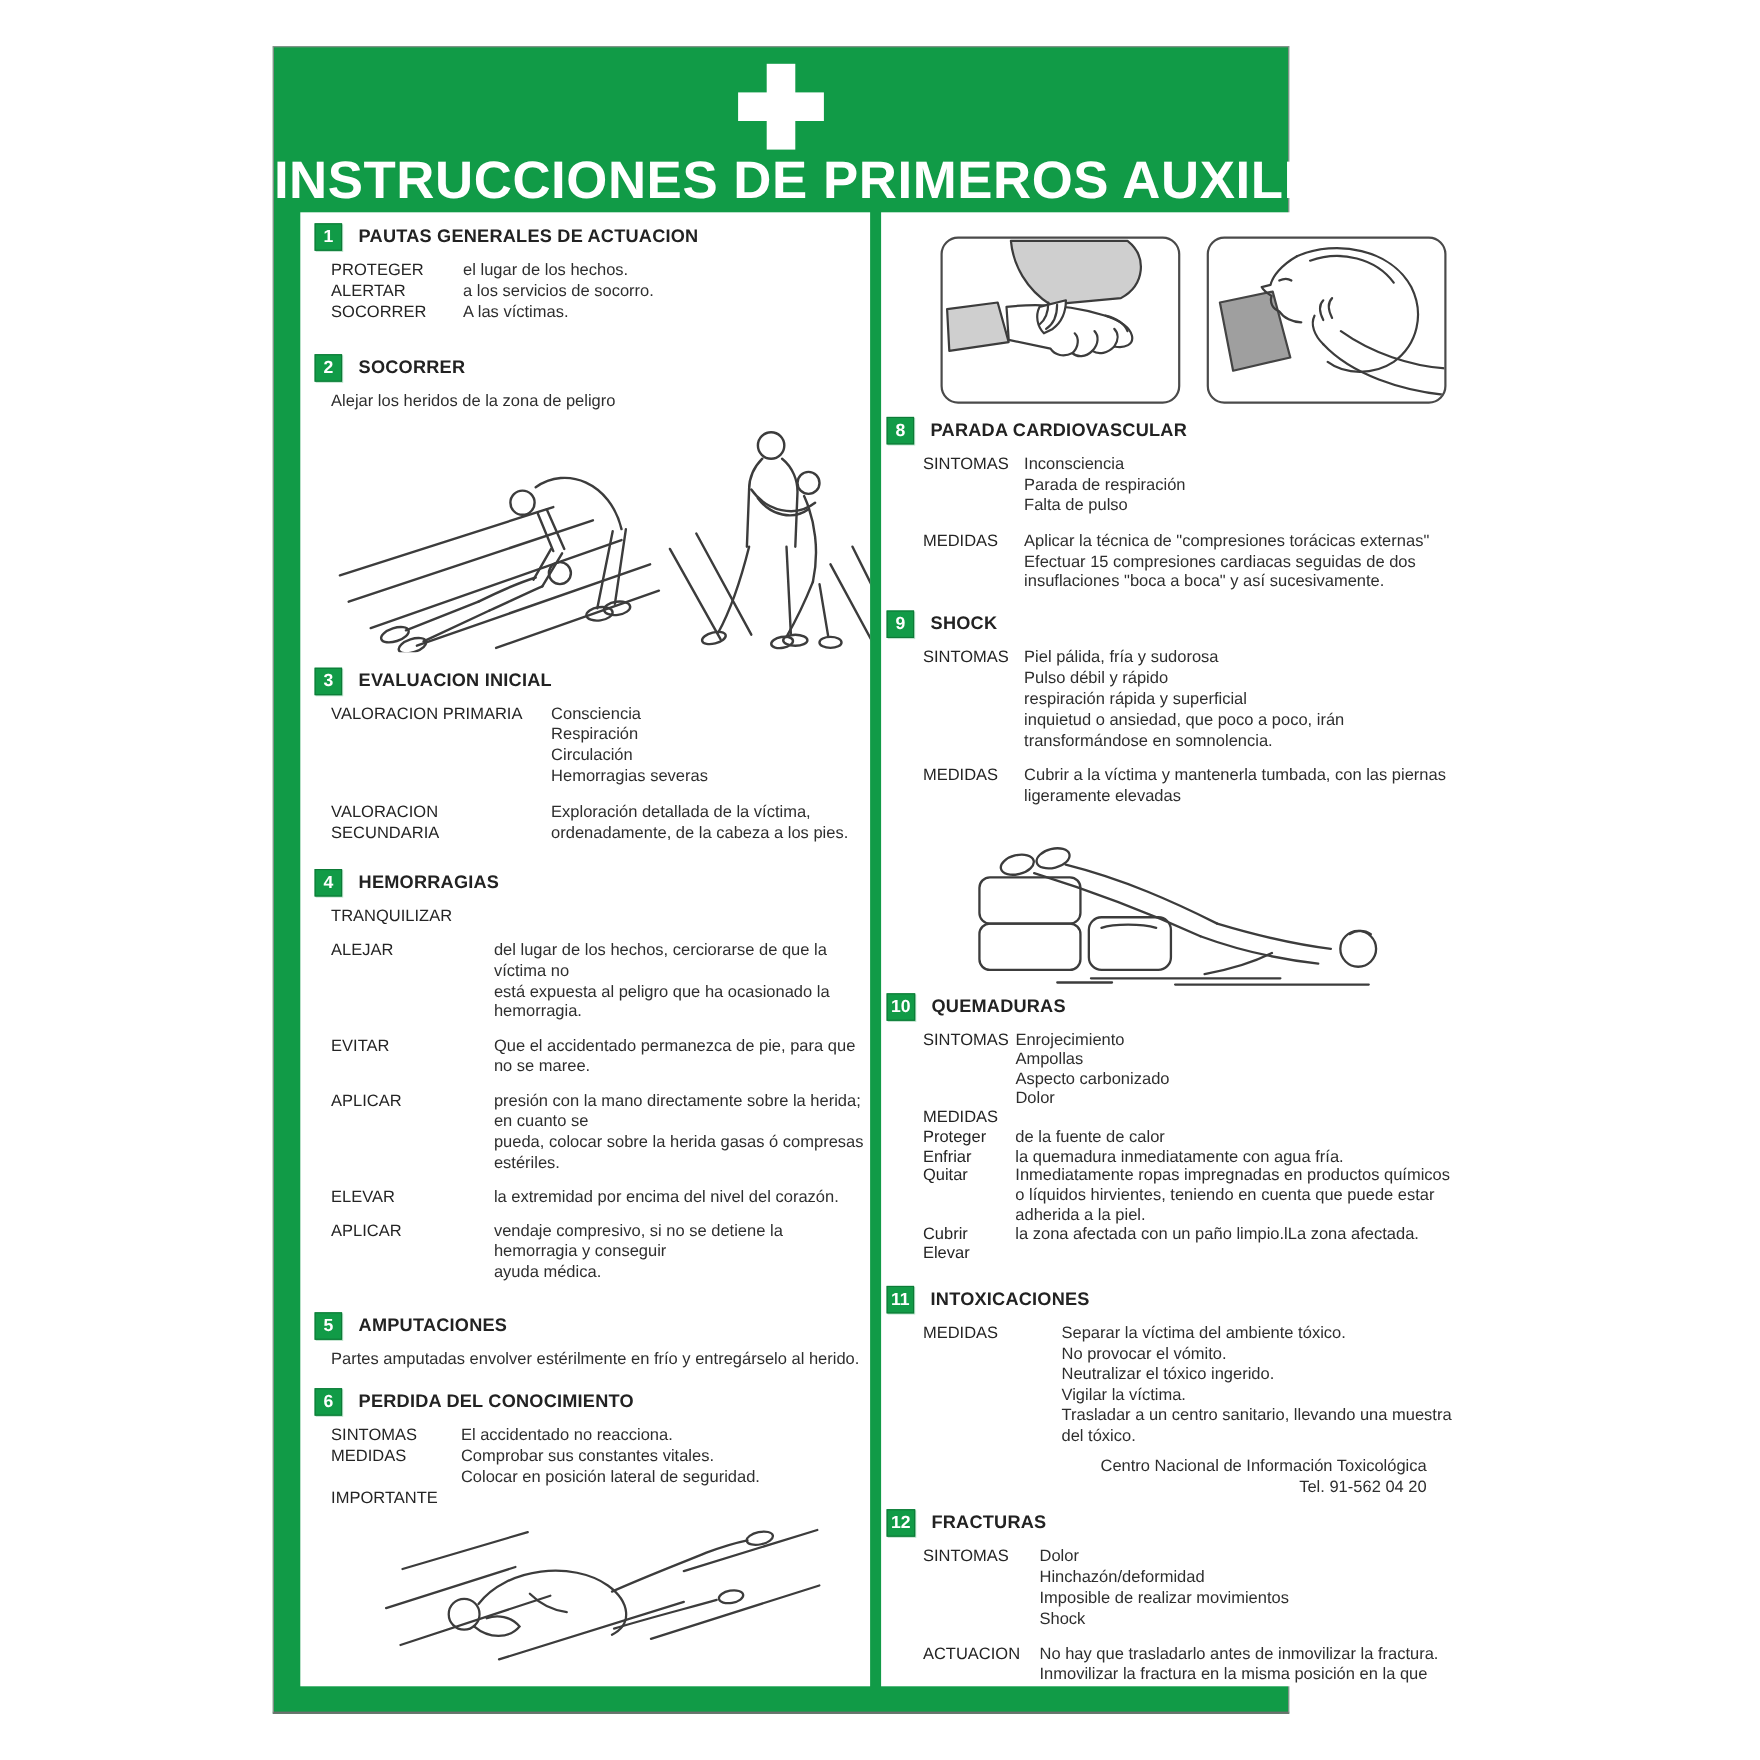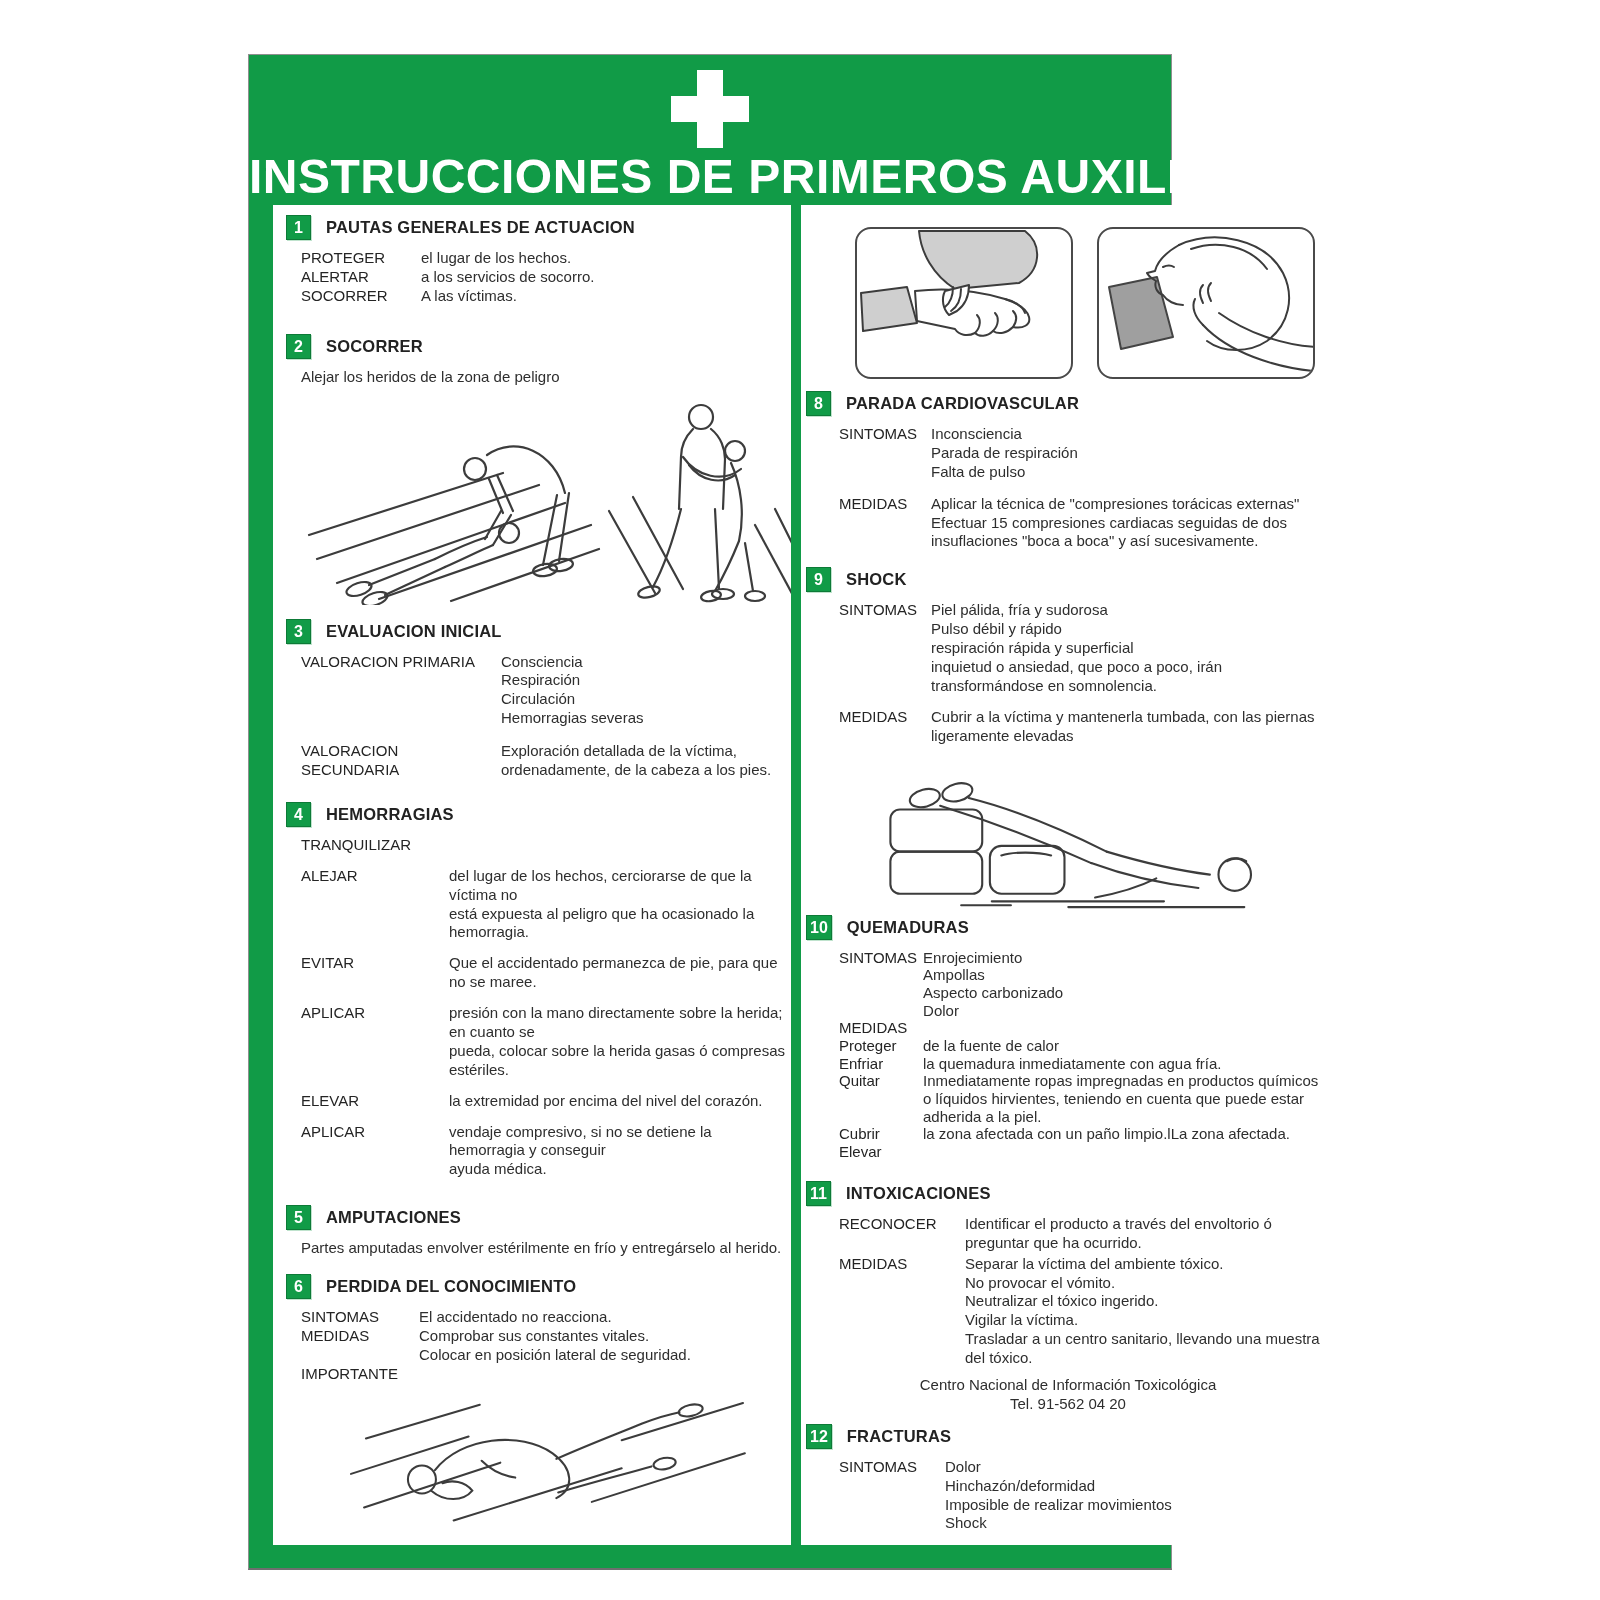--- a/index.html
+++ b/index.html
@@ -1,19 +1,19 @@
 <!DOCTYPE html>
 <html style="--green: #119b47;"><head>
 <meta charset="utf-8">
 <style>
   :root{ --green:#119b47; --ink:#2e2e2e; }
   *{margin:0;padding:0;box-sizing:border-box}
   html,body{background:#ffffff}
   body{width:1600px;height:1600px;position:relative;font-family:"Liberation Sans",sans-serif;color:var(--ink)}
-  .poster{position:absolute;left:248px;top:54px;width:924px;height:1516px;background:var(--green);
+  .poster{position:absolute;left:248px;top:42px;width:924px;height:1516px;background:var(--green);
           border:1px solid #8f8f8f;border-bottom:2px solid #6e6e6e}
   .header{position:relative;height:150px}
   .cross{position:absolute;left:50%;top:15px;transform:translateX(-50%);width:78px;height:78px}
   .cross .v{position:absolute;left:26px;top:0;width:26px;height:78px;background:#fff}
   .cross .h{position:absolute;left:0;top:26px;width:78px;height:26px;background:#fff}
   .title{position:absolute;left:0;right:0;top:94px;text-align:center;color:#fff;font-size:48px;
          font-weight:bold;letter-spacing:.5px;white-space:nowrap}
   .cols{position:absolute;left:24px;top:150px;width:1054px;bottom:23px;display:flex;gap:10px}
   .col{background:#fff;overflow:hidden;padding-top:10px}
   .col-left{width:518px}
@@ -27,21 +27,21 @@
          box-shadow:1px 1px 0 #bfe3cd;color:#fff;font-weight:bold;font-size:16px;line-height:23px;text-align:center}
   .sec-title{font-size:16.5px;font-weight:bold;color:#222;letter-spacing:.2px}
   .col-left .sec-body{padding-left:28px}
   .col-right .sec-body{padding-left:38px}
 
   .row{display:flex;margin-bottom:var(--rowgap,0)}
   .rowblock .row:last-child{margin-bottom:0}
   .term{flex:0 0 var(--termw,120px);font-weight:normal;color:#242424;padding-right:6px}
   .def{flex:1}
   .ptext{margin-bottom:2px}
-  .center-lines{text-align:center;padding-right:30px;margin-top:8px}
+  .center-lines{text-align:right;padding-right:30px;margin-top:8px}
 
   .s1{--termw:120px;--rowgap:0;margin-bottom:28px}
   .s2{margin-bottom:14px}
   .s3{--termw:200px;--rowgap:14px;margin-bottom:22px}
   .s4{--termw:148px;--rowgap:12px;margin-bottom:26px}
   .s5{margin-bottom:16px}
   .s6{--termw:118px;--rowgap:0;margin-bottom:6px}
   .figs{margin-bottom:12px}
   .s8{--termw:92px;--rowgap:13px;margin-bottom:16px}
   .s9{--termw:92px;--rowgap:12px;margin-bottom:4px}
@@ -373,24 +373,20 @@
           </div>
         </section>
         <section class="section s11">
           <div class="sec-head">
             <span class="badge">11</span>
             <h2 class="sec-title">INTOXICACIONES</h2>
           </div>
           <div class="sec-body">
             <div class="rowblock">
               <div class="row">
-                <span class="term">RECONOCER</span>
-                <span class="def">Identificar el producto a través del envoltorio ó<br>preguntar que ha ocurrido.</span>
-              </div>
-              <div class="row">
                 <span class="term">MEDIDAS</span>
                 <span class="def">Separar la víctima del ambiente tóxico.<br>No provocar el vómito.<br>Neutralizar el tóxico ingerido.<br>Vigilar la víctima.<br>Trasladar a un centro sanitario, llevando una muestra<br>del tóxico.</span>
               </div>
             </div>
             <p class="ptext center-lines">Centro Nacional de Información Toxicológica<br>Tel. 91-562 04 20</p>
           </div>
         </section>
         <section class="section s12">
           <div class="sec-head">
             <span class="badge">12</span>

